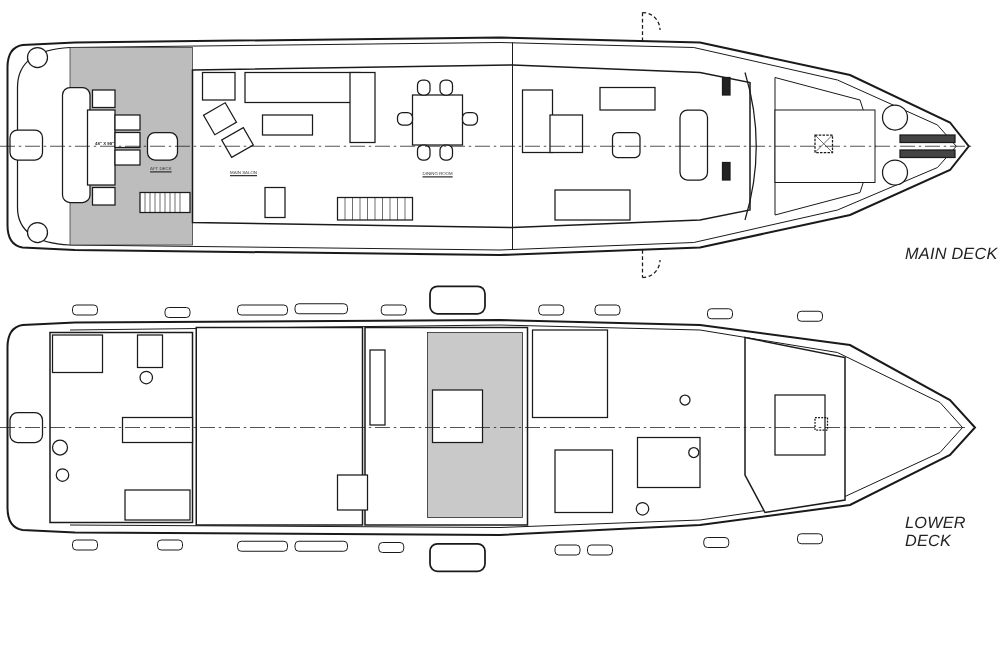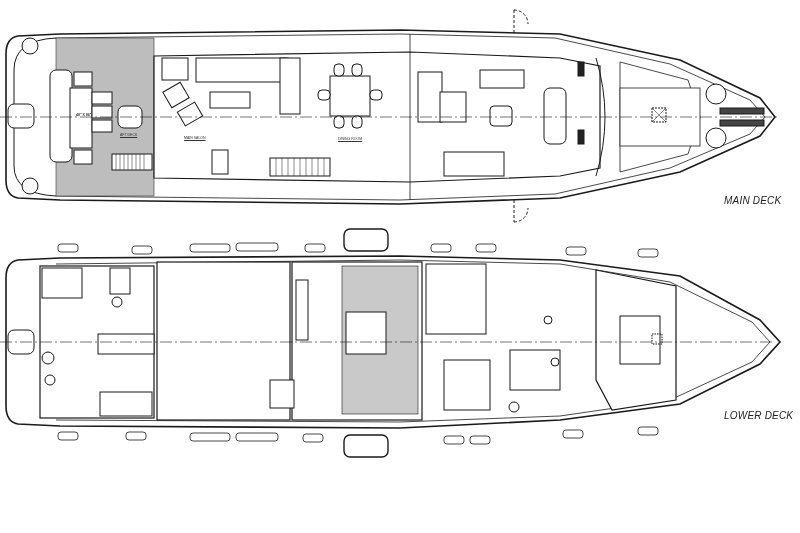--- a/index.html
+++ b/index.html
@@ -1,18 +1,18 @@
 <!DOCTYPE html>
 <html><head>
 <meta charset="utf-8">
 <style>
   html, body { margin:0; padding:0; background:#ffffff; }
   body { width:800px; height:533px; position:relative; overflow:hidden; font-family:"Liberation Sans", sans-serif; }
   svg { position:absolute; left:0; top:0; }
-  .deck-label { position:absolute; font-style:italic; font-size:10px; color:#222; letter-spacing:0.2px; }
+  .deck-label { position:absolute; font-style:italic; font-size:13px; color:#222; letter-spacing:0.2px; }
   .room-label { position:absolute; font-size:3.5px; color:#333; text-decoration:underline; white-space:nowrap; }
 </style>
 </head>
 <body>
 
 <svg width="800" height="533" viewBox="0 0 800 533" xmlns="http://www.w3.org/2000/svg" fill="none" stroke="#1a1a1a" stroke-width="1">
 
   <g>
 
     <path d="M18,36 L60,34 L400,30 L560,34 L680,60 L760,98 L775,117 L760,136 L680,172 L560,198 L400,204 L60,200 L18,198 Q6,196 6,180 L6,54 Q6,38 18,36 Z" stroke-width="1.6"></path>

